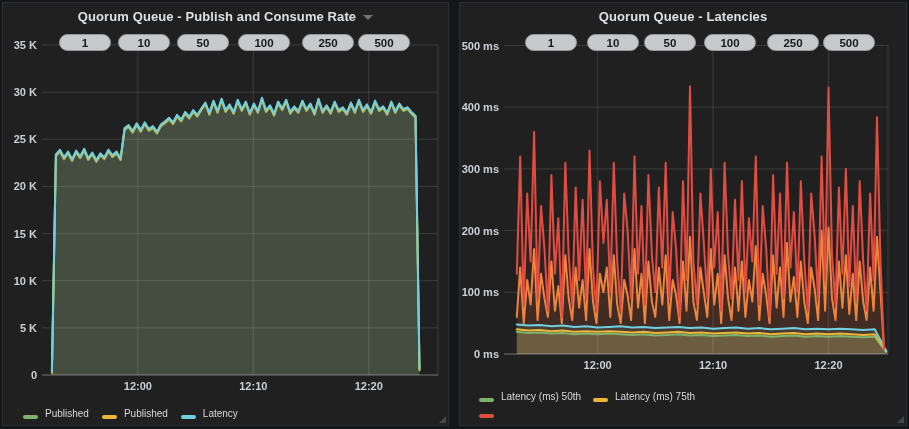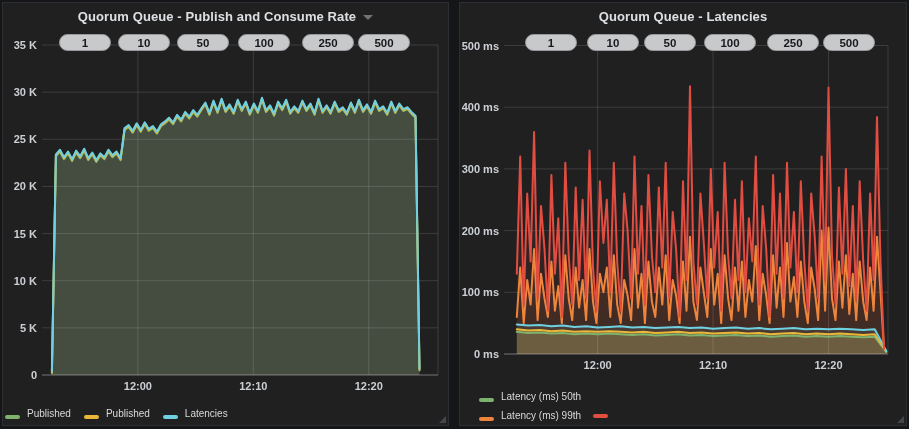--- a/index.html
+++ b/index.html
@@ -9,21 +9,21 @@
   #panel-1{left:459px;width:448px;padding-left:32px;}
   .panel-header{position:absolute;top:0;left:0;right:0;height:27px;display:flex;align-items:center;justify-content:center;}
   .panel-title{color:#dde0e3;font-size:13px;font-weight:bold;letter-spacing:.1px;cursor:pointer;}
   .caret{width:0;height:0;border-left:5px solid transparent;border-right:5px solid transparent;
     border-top:5px solid #6f7378;margin-left:7px;margin-top:2px;cursor:pointer;}
   svg.chart{position:absolute;top:27px;left:0;}
   svg.chart text{fill:#ccd0d4;font-size:11px;font-weight:bold;font-family:"Liberation Sans","DejaVu Sans",sans-serif;}
   .pill{position:absolute;top:31px;width:52px;height:17px;border-radius:9px;background:#c7c9cb;
     border:1px solid #97999c;color:#17191c;font-size:11.5px;font-weight:bold;display:flex;
     align-items:center;justify-content:center;box-sizing:border-box;cursor:default;}
-  .legend{position:absolute;left:2px;right:6px;}
+  .legend{position:absolute;left:20px;right:6px;}
   #legend-0{top:401px;}
   #legend-1{top:384px;left:19px;}
   .legend-row{display:flex;align-items:center;height:19px;}
   .legend-item{display:flex;align-items:flex-end;color:#d8d9da;font-size:10px;cursor:pointer;margin-right:13px;}
   .legend--grid .legend-item{margin-right:0;width:114px;}
   .dash{display:inline-block;width:15px;height:4px;border-radius:2px;margin-right:7px;flex:none;}
   .resize-handle{position:absolute;right:2px;bottom:2px;width:0;height:0;
     border-right:7px solid #43464a;border-top:7px solid transparent;cursor:nwse-resize;}
 </style>
 </head>
@@ -77,21 +77,21 @@
         <span class="legend-item">
           <span class="dash" style="background: rgb(126, 178, 109);"></span>
           <span>Published</span>
         </span>
         <span class="legend-item">
           <span class="dash" style="background: rgb(234, 184, 57);"></span>
           <span>Published</span>
         </span>
         <span class="legend-item">
           <span class="dash" style="background: rgb(110, 208, 224);"></span>
-          <span>Latencies</span>
+          <span>Latency</span>
         </span>
       </div>
     </div>
   <div class="resize-handle"></div>
 </div>
 
 <div class="panel" id="panel-1">
   <div class="panel-header">
     <span class="panel-title">Quorum Queue - Latencies</span>
   </div>
@@ -134,25 +134,25 @@
       <div class="pill" style="left: 244px;">100</div>
       <div class="pill" style="left: 307px;">250</div>
       <div class="pill" style="left: 363px;">500</div>
     </div>
   <div class="legend legend--grid" id="legend-1">
       <div class="legend-row">
         <span class="legend-item">
           <span class="dash" style="background: rgb(126, 178, 109);"></span>
           <span>Latency (ms) 50th</span>
         </span>
+        <span class="legend-item">
+          <span class="dash" style="background: rgb(234, 184, 57);"></span>
+          <span>Latency (ms) 75th</span>
+        </span>
       </div>
       <div class="legend-row">
-        <span class="legend-item">
-          <span class="dash" style="background: rgb(239, 132, 60);"></span>
-          <span>Latency (ms) 99th</span>
-        </span>
         <span class="legend-item">
           <span class="dash" style="background: rgb(226, 77, 66);"></span>
         </span>
       </div>
     </div>
   <div class="resize-handle"></div>
 </div>
 
 </body></html>

